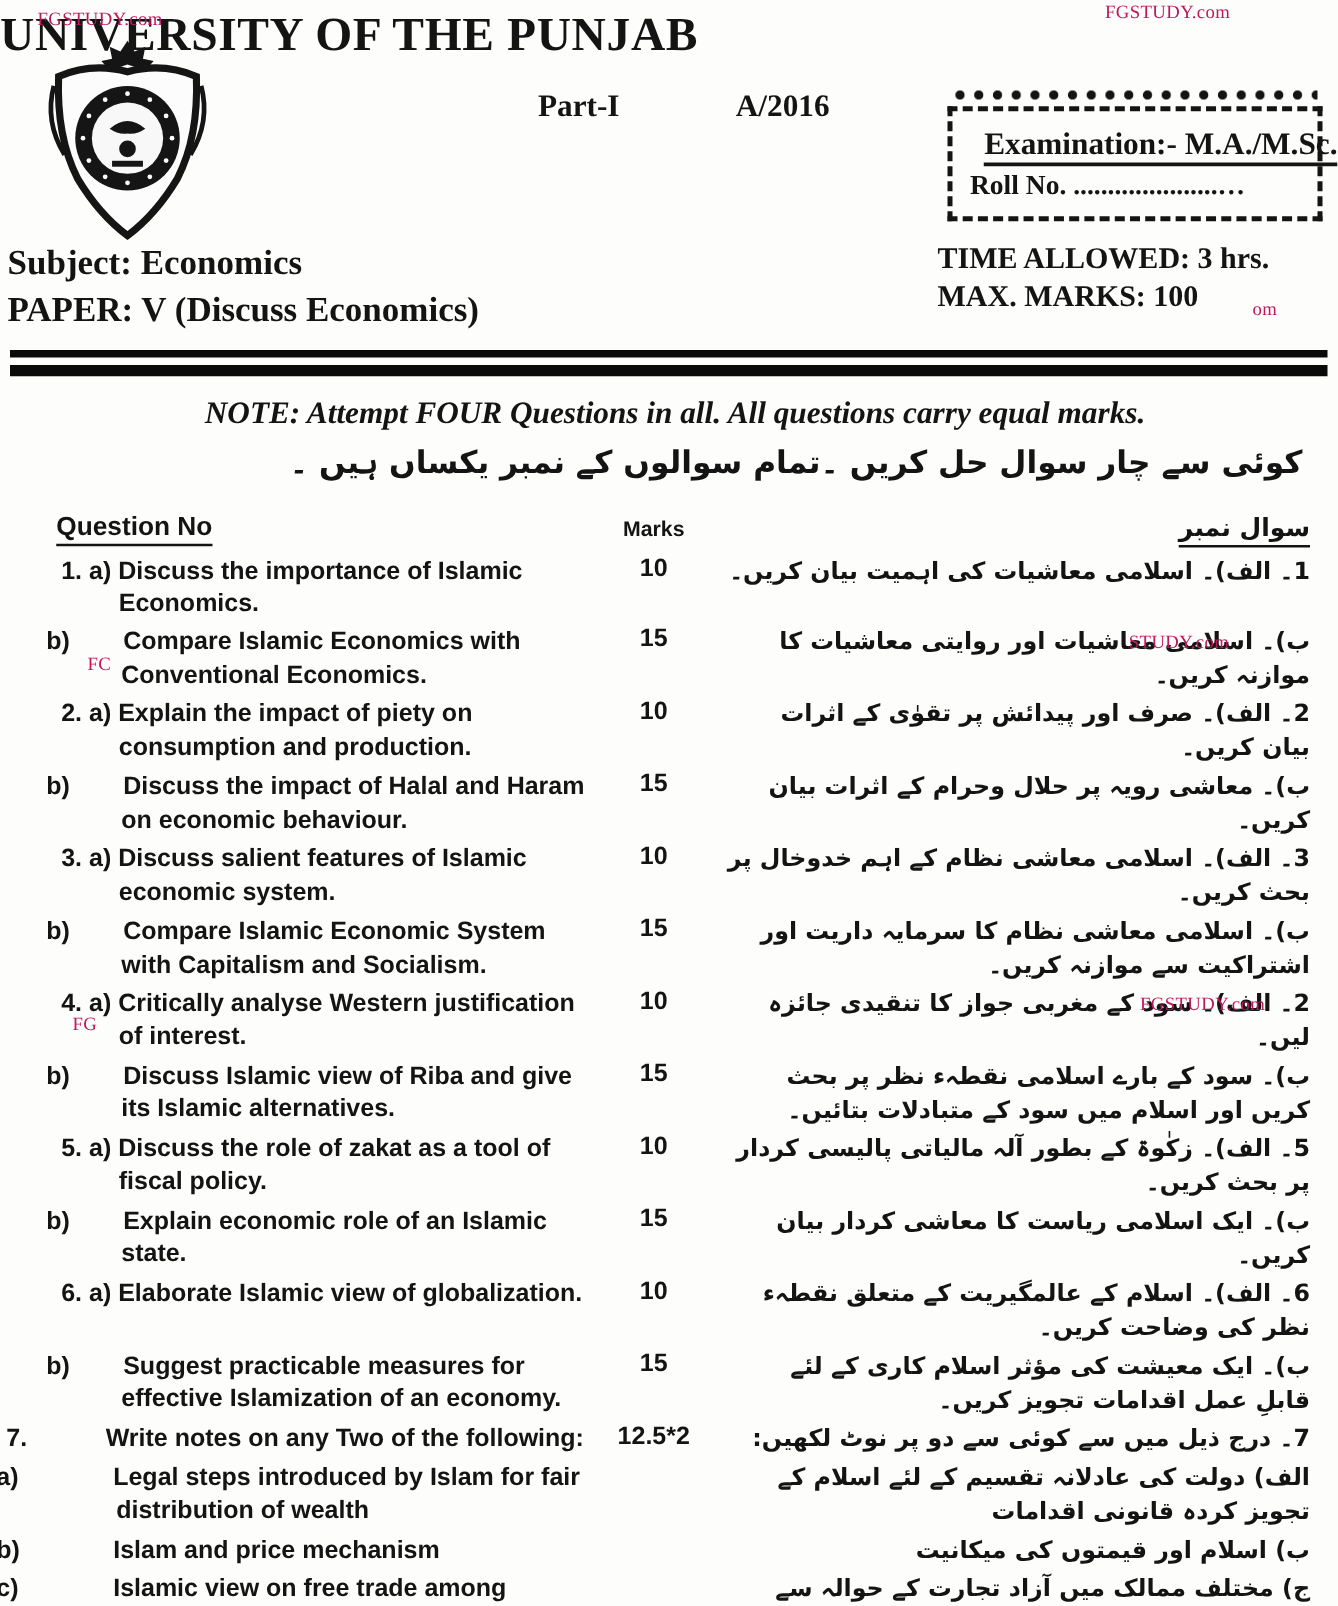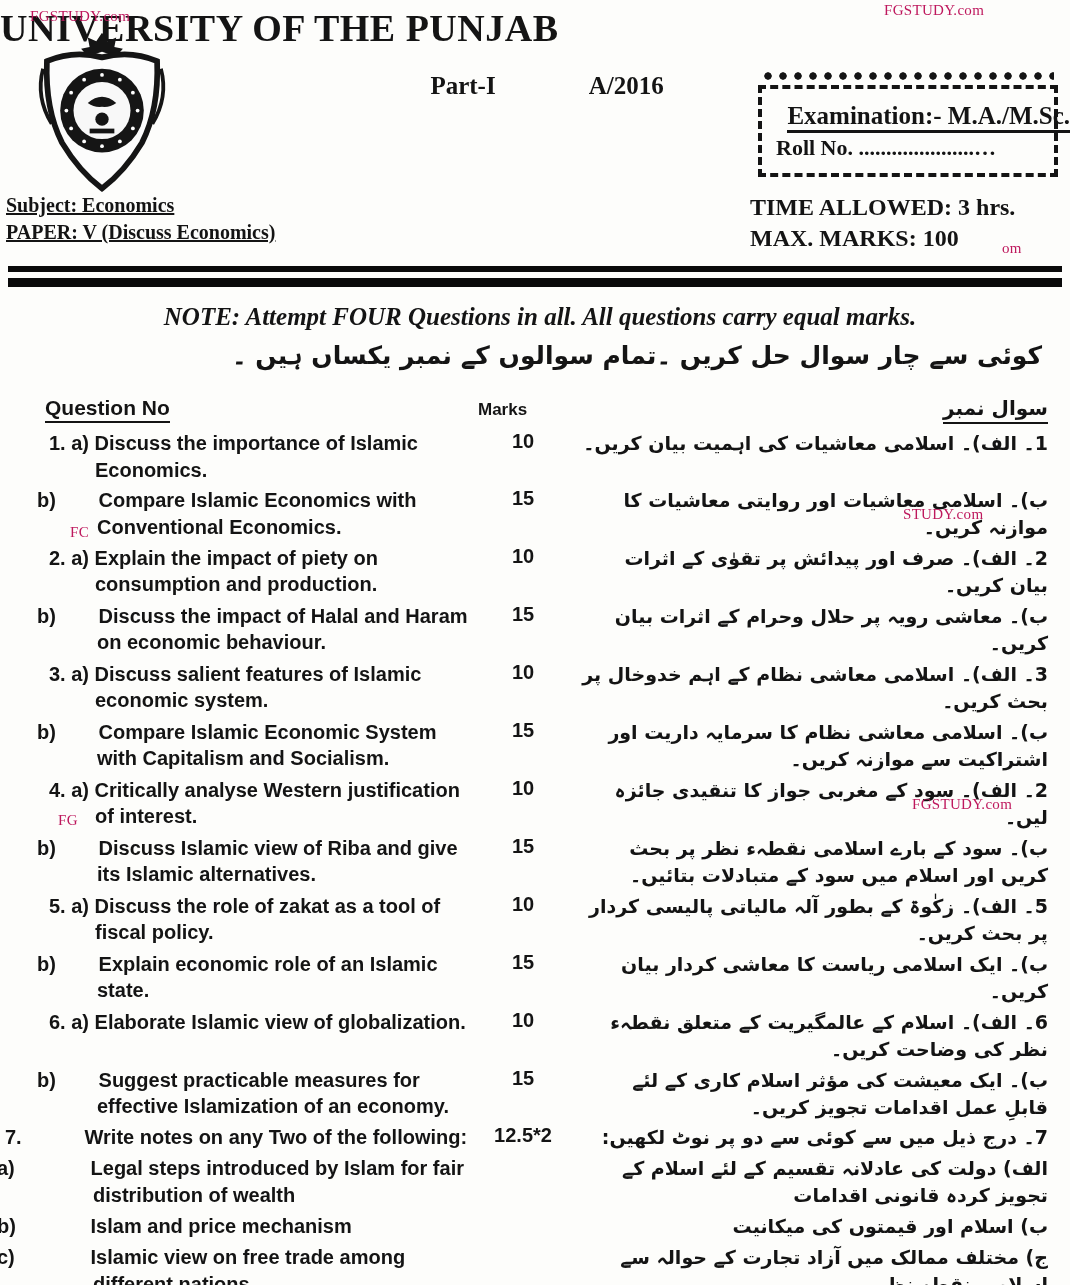--- a/index.html
+++ b/index.html
@@ -34,40 +34,40 @@
   }
   .rollno-box{
     border:4px dashed #141414;height:72px;
     display:flex;align-items:flex-end;padding:0 10px 12px 14px;
     font-size:22px;font-weight:bold;
   }
   .subject-row{
     display:flex;justify-content:space-between;align-items:flex-start;
     margin-top:62px;padding:0 14px 0 6px;
   }
-  .subject-col{font-size:20px;font-weight:bold;line-height:1.35;text-decoration:underline;}
+  .subject-col{font-size:28px;font-weight:bold;line-height:1.35;}
   .time-col{font-size:24px;font-weight:bold;line-height:1.3;width:306px;}
   .bar1{height:6px;background:#0a0a0a;margin:12px 8px 0 8px;}
   .bar2{height:9px;background:#0a0a0a;margin:6px 8px 0 8px;}
   .note-line{
     margin:16px 20px 0 30px;font-size:25px;font-weight:bold;font-style:italic;text-align:center;
   }
   .urdu-instr{
     margin:10px 28px 0 0;text-align:right;direction:rtl;
     font-family:"DejaVu Sans",sans-serif;font-size:25px;font-weight:bold;
   }
   
   .qtable{padding:26px 22px 0 45px;}
   .qhead{
     display:grid;grid-template-columns:425px 90px 1fr;column-gap:8px;
     align-items:end;margin-bottom:10px;
   }
   .qhead .h-en{font-family:"Liberation Sans",sans-serif;font-weight:bold;font-size:21px;}
   .qhead .h-en span{border-bottom:2px solid #141414;padding-bottom:2px;}
-  .qhead .h-marks{font-family:"Liberation Sans",sans-serif;font-weight:bold;font-size:17px;text-align:left;}
+  .qhead .h-marks{font-family:"Liberation Sans",sans-serif;font-weight:bold;font-size:17px;text-align:center;}
   .qhead .h-ur{
     direction:rtl;text-align:right;font-family:"DejaVu Sans",sans-serif;
     font-weight:bold;font-size:20px;
   }
   .qhead .h-ur span{border-bottom:2px solid #141414;padding-bottom:2px;}
   .qrow{
     display:grid;grid-template-columns:425px 90px 1fr;column-gap:8px;
     align-items:start;margin-bottom:4px;
   }
   .cell-en{

